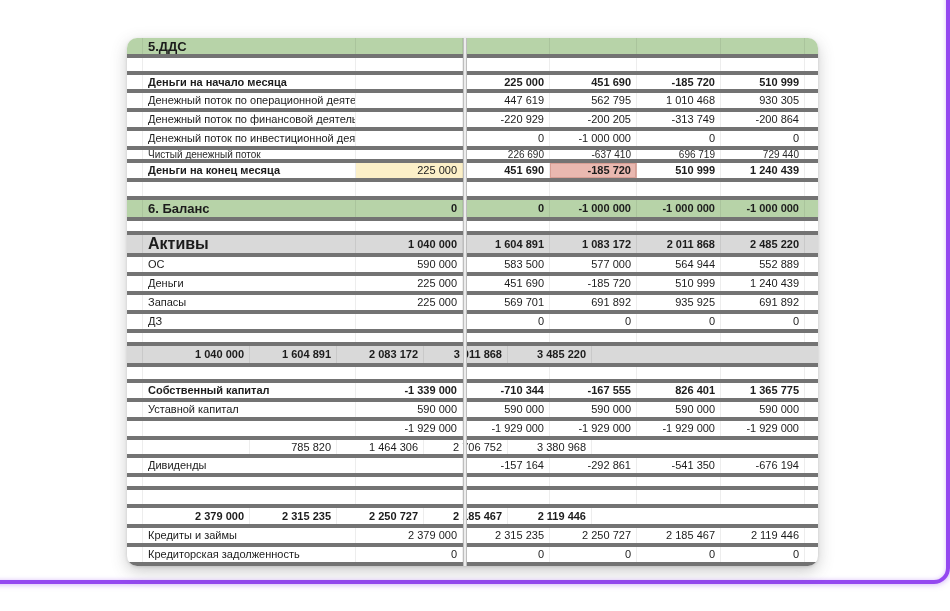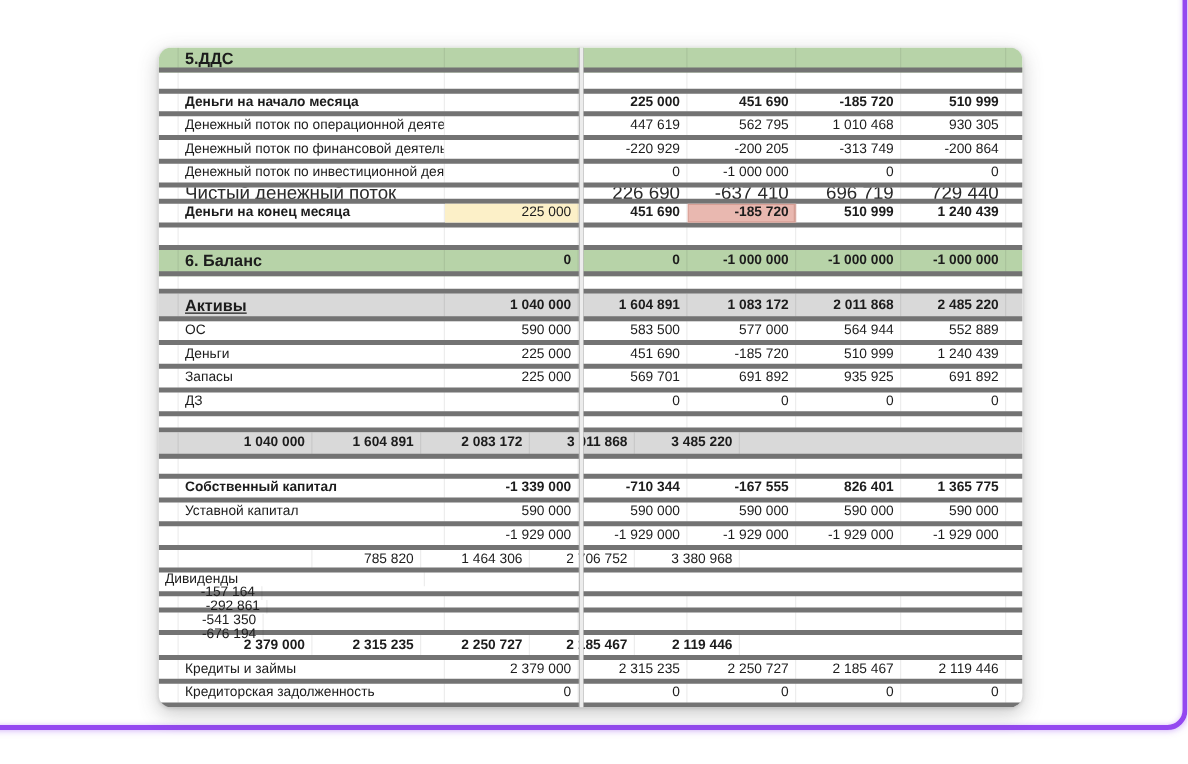--- a/index.html
+++ b/index.html
@@ -32,27 +32,27 @@
   .c-label{width:213px;padding-left:5px;justify-content:flex-start;}
   .c-b{width:107px;}
   .c-gap{width:4px;border-right:none;}
   .c-c{width:83px;}
   .c-d{width:87px;}
   .c-e{width:84px;}
   .c-f{width:84px;}
   .c-end{width:13px;border-right:none;}
   .num{justify-content:flex-end;padding-right:5px;}
   .bold .cell{font-weight:bold;}
-  .small .cell{font-size:15px;color:#2a2a2a;}
+  .small .cell{font-size:10px;color:#2a2a2a;}
   .r-green{background:var(--green,#b7d3a8);}
   .r-green .cell{font-weight:bold;}
   .r-green .c-label{font-size:13px;}
   .r-gray{background:var(--gray,#d9d9d9);}
   .r-gray .cell{font-weight:bold;}
-  .r-gray .c-label{font-size:13px;text-decoration:underline;}
+  .r-gray .c-label{font-size:16px;}
   .bg-yellow{background:var(--yellow,#fcf0c8);}
   .bg-red{background:var(--red,#e9b8b0);box-shadow:inset 0 0 0 1px #d79f95;}
   .fw-regular{font-weight:normal !important;}
   
   .pane-divider{
     position:absolute;left:336px;top:0;width:4px;height:528px;
     background:linear-gradient(90deg,#bdbdbd 0 1px,#ececec 1px 3px,#bdbdbd 3px 4px);
   }
 </style>
 </head>
@@ -306,21 +306,21 @@
       <div class="row" style="height: 18px;">
         <div class="cell c-gutter"></div>
         <div class="cell num c-b"></div>
         <div class="cell c-gap"></div>
         <div class="cell num c-c">785 820</div>
         <div class="cell num c-d">1 464 306</div>
         <div class="cell num c-e">2 706 752</div>
         <div class="cell num c-f">3 380 968</div>
         <div class="cell c-end"></div>
       </div>
-      <div class="row" style="height: 19px; flex-direction: column;">
+      <div class="row" style="height: 19px;">
         <div class="cell c-gutter"></div>
         <div class="cell c-label">Дивиденды</div>
         <div class="cell num c-b"></div>
         <div class="cell c-gap"></div>
         <div class="cell num c-c">-157 164</div>
         <div class="cell num c-d">-292 861</div>
         <div class="cell num c-e">-541 350</div>
         <div class="cell num c-f">-676 194</div>
         <div class="cell c-end"></div>
       </div>

